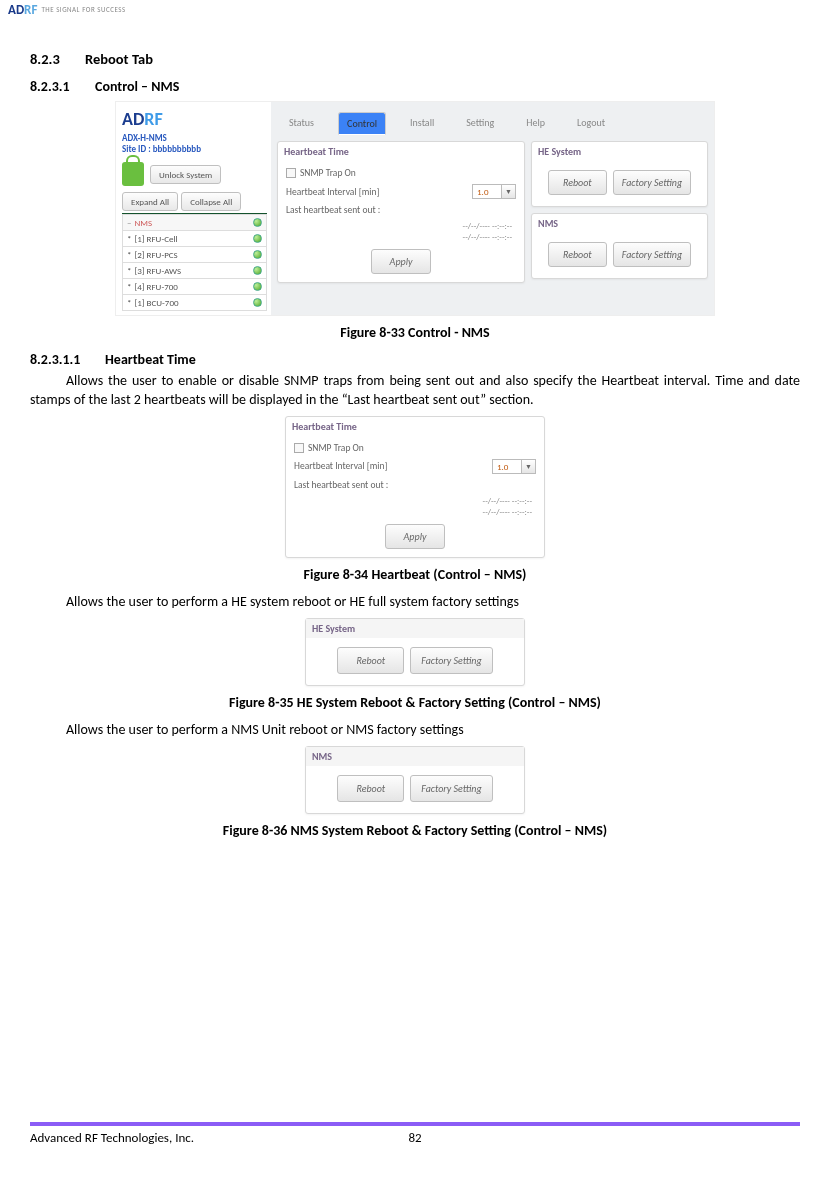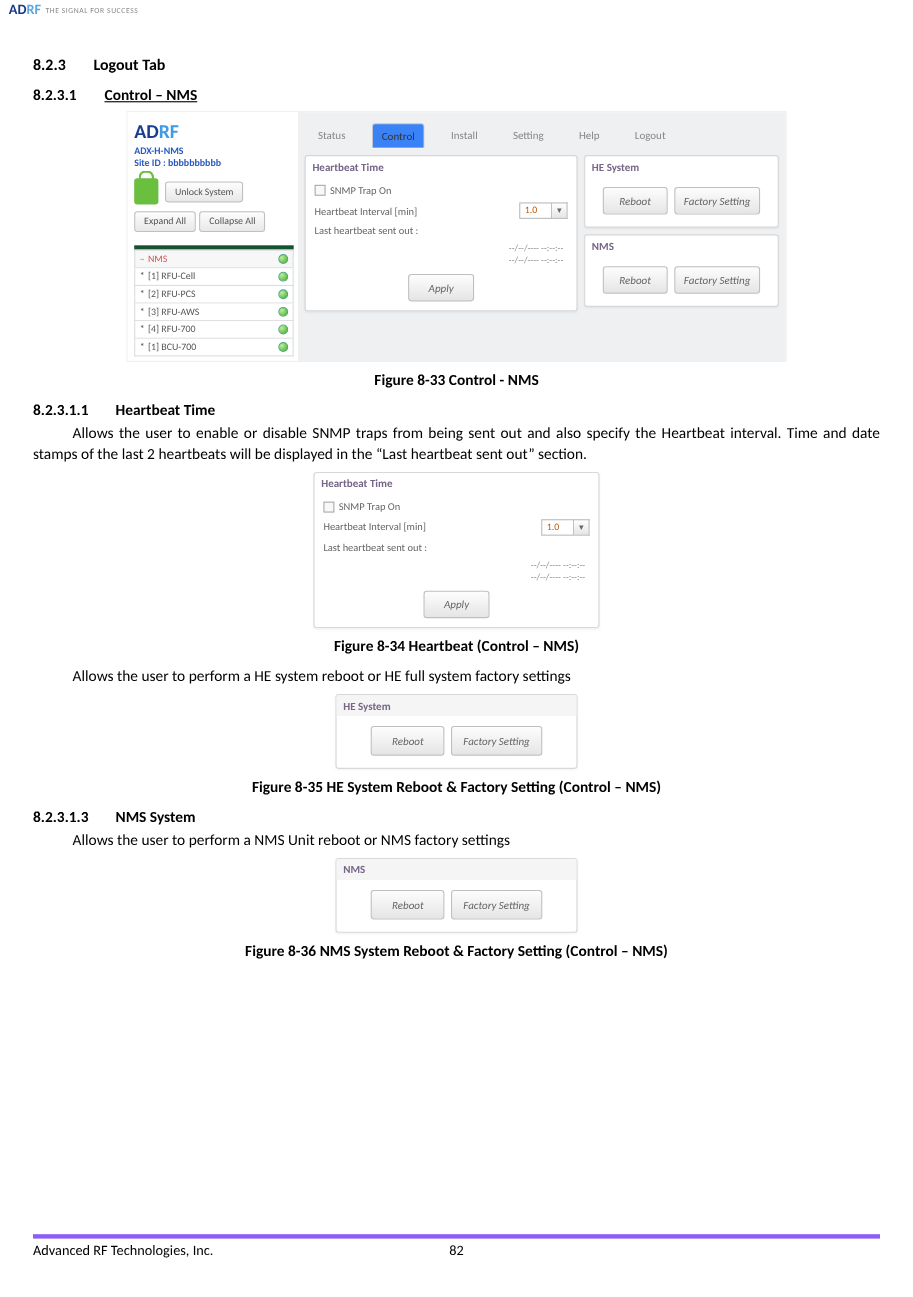--- a/index.html
+++ b/index.html
@@ -20,21 +20,21 @@
     display: flex;
     align-items: center;
     gap: 4px;
   }
   .logo-ad { font-weight: bold; font-size: 13px; color: #1a3a8a; }
   .logo-rf { font-weight: bold; font-size: 13px; color: #5aa8e0; }
   .logo-tag { font-size: 7px; color: #888; letter-spacing: 0.5px; }
   .content { padding-top: 50px; }
   .h3 { font-weight: bold; font-size: 14.5px; margin-bottom: 10px; }
   .h3 .num { display: inline-block; width: 55px; }
-  .h4 { font-weight: bold; font-size: 14px; margin-bottom: 6px; text-decoration: underline; }
+  .h4 { font-weight: bold; font-size: 14px; margin-bottom: 6px; }
   .h4 .num { display: inline-block; width: 65px; }
   .h5 { font-weight: bold; font-size: 14px; margin: 8px 0 4px; }
   .h5 .num { display: inline-block; width: 75px; }
   .caption { font-weight: bold; font-size: 14px; text-align: center; margin: 8px 0 10px; }
   .body-text { font-size: 14px; text-align: justify; line-height: 1.35; margin-bottom: 6px; }
   .body-indent { text-indent: 36px; }
 
   
   .fig33 {
     width: 600px;
@@ -60,22 +60,22 @@
   }
   .lock-icon::before {
     content:""; position:absolute; top:-7px; left:4px; width:10px; height:10px;
     border: 2.5px solid #6abf3f; border-bottom:none; border-radius:6px 6px 0 0;
   }
   .btn-sm {
     display:inline-block; padding: 3px 8px; font-size:9px;
     background: linear-gradient(#fdfdfd,#e8e8e8);
     border:1px solid #c0c0c0; border-radius:3px; color:#555;
   }
-  .exp-row { display:flex; gap:3px; margin: 4px 0 12px; }
-  .tree { border-top:4px solid #14532d; }
+  .exp-row { display:flex; gap:3px; margin: 4px 0 2px; }
+  .tree { border-top:1px solid #14532d; }
   .tree-hdr {
     display:flex; align-items:center; justify-content:space-between;
     background:#f7f7f7; border:1px solid #ddd; padding:2px 4px; font-size:9px; color:#c55;
   }
   .dash { color:#888; margin-right:3px; }
   .dot-g { width:9px; height:9px; border-radius:50%; background: radial-gradient(circle at 30% 30%, #bdf09a, #4fa627); border:1px solid #4a8; }
   .tree-item {
     display:flex; align-items:center; justify-content:space-between;
     border:1px solid #ddd; border-top:none; padding:2px 4px; font-size:9px;
     background:#fff;
@@ -130,21 +130,21 @@
 </head>
 <body>
 
 <div class="top-logo">
   <span><span class="logo-ad">AD</span><span class="logo-rf">RF</span></span>
   <span class="logo-tag">THE SIGNAL FOR SUCCESS</span>
 </div>
 
 <div class="content">
   <div class="h3">
-    <span class="num">8.2.3</span><span>Logout Tab</span>
+    <span class="num">8.2.3</span><span>Reboot Tab</span>
   </div>
   <div class="h4">
     <span class="num">8.2.3.1</span><span>Control – NMS</span>
   </div>
 
   <div class="fig33">
     <div class="fig33-body">
       <div class="fig33-left">
         <div class="logo-box">
           <span class="logo-big"><span class="logo-blue">AD</span><span class="logo-swirl">RF</span></span>
@@ -291,23 +291,20 @@
     <div class="panel sys-panel">
       <div class="panel-title">HE System</div>
       <div class="btn-row">
         <span class="btn-md" style="padding:6px 18px">Reboot</span>
         <span class="btn-md" style="padding:6px 10px">Factory Setting</span>
       </div>
     </div>
   </div>
   <div class="caption">Figure 8-35    HE System Reboot &amp; Factory Setting (Control – NMS)</div>
 
-  <div class="h5">
-    <span class="num">8.2.3.1.3</span><span>NMS System</span>
-  </div>
   <div class="body-text body-indent">Allows the user to perform a NMS Unit reboot or NMS factory settings</div>
   <div class="fig-small">
     <div class="panel sys-panel">
       <div class="panel-title">NMS</div>
       <div class="btn-row">
         <span class="btn-md" style="padding:6px 18px">Reboot</span>
         <span class="btn-md" style="padding:6px 10px">Factory Setting</span>
       </div>
     </div>
   </div>

